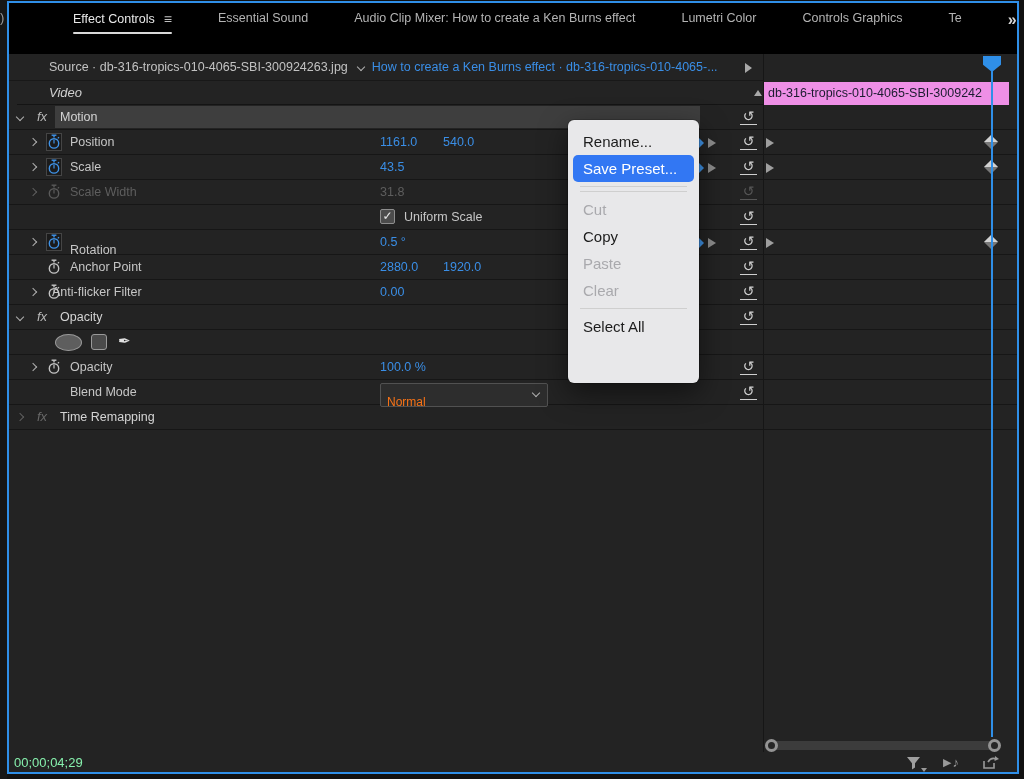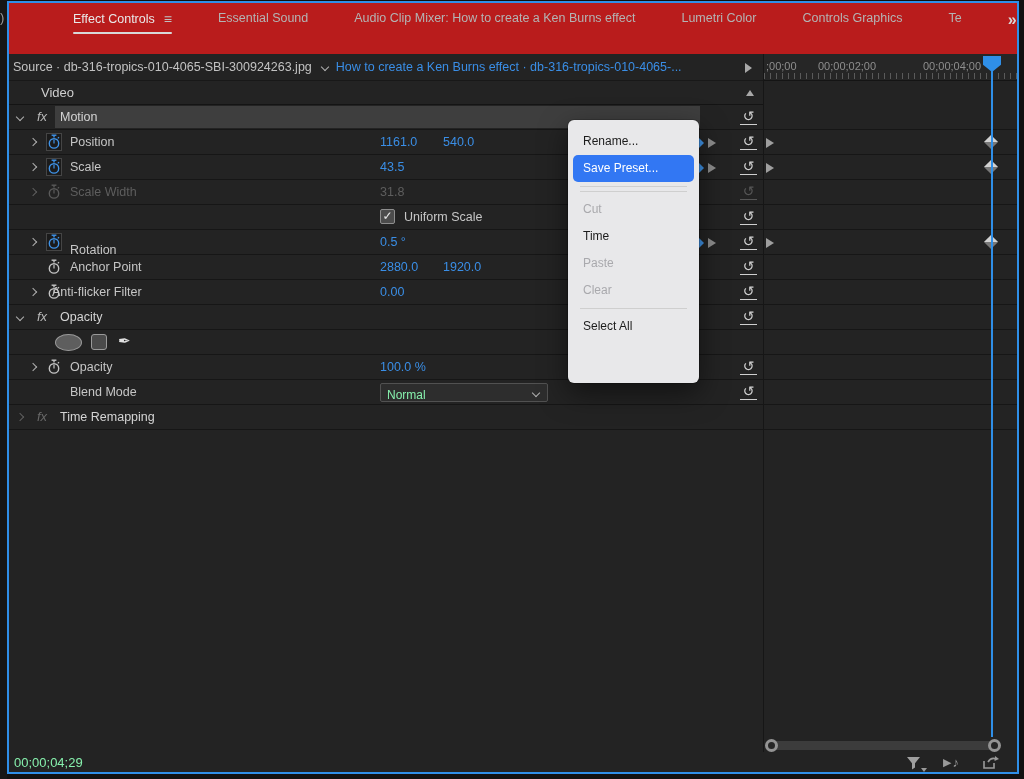--- a/index.html
+++ b/index.html
@@ -3,40 +3,40 @@
 <meta charset="utf-8">
 <style>
   * { margin:0; padding:0; box-sizing:border-box; }
   body { width:1024px; height:779px; background:#111; font-family:"Liberation Sans", sans-serif; position:relative; overflow:hidden; }
   .left-strip { position:absolute; left:0; top:0; width:7px; height:779px; background:#161616; color:#9a9a9a; font-size:13px; }
   .left-strip .partial { position:absolute; left:0; top:10px; }
   .window { position:absolute; left:7px; top:1px; width:1012px; height:773px; border:2px solid #2f8fe8; background:#232323; }
   .content { position:absolute; inset:0; }
 
   
-  .tabbar { position:absolute; left:0; top:0; width:100%; height:51px; background:#b91c1c; display:flex; align-items:flex-start; padding:8px 10px 0 64px; gap:46px; }
+  .tabbar { position:absolute; left:0; top:0; width:100%; height:51px; background:#000000; display:flex; align-items:flex-start; padding:8px 10px 0 64px; gap:46px; }
   .tab { color:#b4b4b4; font-size:12.5px; padding-bottom:7px; white-space:nowrap; display:flex; align-items:center; gap:9px; position:relative; cursor:default; }
   .tab.active { color:#e9e9e9; }
   .tab.active::after { content:""; position:absolute; left:0; right:0; bottom:0; height:2px; background:#d8d8d8; border-radius:1px; }
   .panel-menu-glyph { color:#c0c0c0; font-size:14px; }
   .overflow { margin-left:auto; color:#d8d8d8; font-size:16px; font-weight:bold; letter-spacing:-2px; padding-right:2px; }
 
   
   .source-row { position:absolute; left:0; top:51px; width:754px; height:27px; display:flex; align-items:center; border-bottom:1px solid #181818; padding-left:4px; }
-  .source-label { color:#c2c2c2; font-size:12.5px; white-space:nowrap; }
+  .source-label { color:#c2c2c2; font-size:12.5px; white-space:nowrap;margin-left:36px; }
   .chev { width:6px; height:6px; border-right:1.6px solid #b0b0b0; border-bottom:1.6px solid #b0b0b0; display:inline-block; flex:none; }
   .chev-d { transform:rotate(45deg); }
   .chev-r { transform:rotate(-45deg); }
   .chev.dim { border-color:#5f5f5f; }
   .src-chev { margin:0 8px 0 10px; }
   .seq-link { color:#3a8ee6; font-size:12.5px; white-space:nowrap; overflow:hidden; max-width:378px; text-overflow:ellipsis;text-align:center; }
   .hdr-arrow { position:absolute; left:736px; top:9px; width:0; height:0; border-top:5px solid transparent; border-bottom:5px solid transparent; border-left:7px solid #a8a8a8; }
 
   
-  .video-row { position:absolute; left:0; top:78px; width:754px; height:24px; display:flex; align-items:center; border-bottom:1px solid #141414; padding-left:32px; }
+  .video-row { position:absolute; left:8px; top:78px; width:754px; height:24px; display:flex; align-items:center; border-bottom:1px solid #141414; padding-left:32px;font-style:italic; }
   .video-label { color:#cfcfcf; font-size:13px; }
   .video-up { position:absolute; left:737px; top:9px; width:0; height:0; border-left:4.5px solid transparent; border-right:4.5px solid transparent; border-bottom:6px solid #a8a8a8; }
 
   
   .rows { position:absolute; left:0; top:102px; width:1008px; }
   .row { position:relative; height:25px; border-bottom:1px solid rgba(0,0,0,.35); }
   .sel-bg { position:absolute; left:46px; top:1px; width:645px; height:22px; background:#3e3e3e; }
   .row .lbl { position:absolute; top:5px; font-size:12.5px; color:#c6c6c6; white-space:nowrap; }
   .row .lbl.section { color:#d4d4d4; left:51px; }
   .row .lbl.dim, .val.dim { color:#5e5e5e; }
@@ -47,21 +47,21 @@
   .sw { position:absolute; left:38px; top:4px; width:14px; height:16px; }
   .sw svg { display:block; }
   .sw.active { color:#3f93e8; background:#1b1b1b; outline:1px solid #454545; }
   .sw.normal { color:#c4c4c4; }
   .sw.disabled { color:#5a5a5a; }
   .val { position:absolute; top:5px; font-size:12.5px; color:#3a8ee6; }
   .val.v0 { left:371px; }
   .val.v1 { left:434px; }
   .cb { position:absolute; left:371px; top:4px; width:15px; height:15px; background:#4c4c4c; border:1px solid #8e8e8e; border-radius:2px; color:#e8e8e8; font-size:12px; line-height:13px; text-align:center; }
   .cb-lbl { position:absolute; left:395px; top:5px; font-size:12.5px; color:#c6c6c6; }
-  .dd { position:absolute; left:371px; top:3px; width:168px; height:19px; background:#2d2d2d; border:1px solid #515151; border-radius:2px; color:#86efac; font-size:12px; padding:4px 6px; }
+  .dd { position:absolute; left:371px; top:3px; width:168px; height:19px; background:#2d2d2d; border:1px solid #515151; border-radius:2px; color:#f97316; font-size:12px; padding:11px 6px; }
   .dd .chev-d { position:absolute; right:8px; top:6px; }
   .reset { position:absolute; left:731px; top:3px; width:17px; text-align:center; font-size:14px; color:#cfcfcf; line-height:16px; border-bottom:1.5px solid #cfcfcf; cursor:default; }
   .reset.dim { color:#565656; border-bottom-color:#565656; }
   .kf-blue { position:absolute; left:690px; top:8px; width:0; height:0; border-top:5px solid transparent; border-bottom:5px solid transparent; border-left:5px solid #3f93e8; }
   .kf-next { position:absolute; left:699px; top:8px; width:0; height:0; border-top:5px solid transparent; border-bottom:5px solid transparent; border-left:8px solid #8e8e8e; }
   .lane-arrow { position:absolute; left:757px; top:8px; width:0; height:0; border-top:5px solid transparent; border-bottom:5px solid transparent; border-left:8px solid #9f9f9f; }
   .kf-diamond { position:absolute; left:977px; top:7px; width:10px; height:10px; transform:rotate(45deg); background:linear-gradient(135deg,#d2d2d2 50%,#787878 50%); }
   .mask-ellipse { position:absolute; left:46px; top:4px; width:27px; height:17px; border:1.5px solid #9a9a9a; border-radius:50%; background:#5e5e5e; }
   .mask-rect { position:absolute; left:82px; top:4px; width:16px; height:16px; border:1.5px solid #9a9a9a; border-radius:3px; background:#4a4a4a; }
   .mask-pen { position:absolute; left:109px; top:2px; font-size:15px; color:#e2e2e2; }
@@ -84,21 +84,21 @@
   .timecode { color:#86efac; font-size:13px; padding-left:5px; }
   .footer-icons { margin-left:auto; display:flex; align-items:center; gap:22px; padding-right:18px; }
   .ficon { color:#9a9a9a; display:flex; align-items:center; }
   .funnel { position:relative; }
   .funnel .mini { position:absolute; right:-6px; bottom:-2px; width:0; height:0; border-left:3px solid transparent; border-right:3px solid transparent; border-top:4px solid #9a9a9a; }
   .playnote { font-size:11px; letter-spacing:1px; }
   .playnote .note { font-size:13px; }
 
   
   .menu { position:absolute; left:559px; top:117px; width:131px; height:263px; background:#e8e8ea; border-radius:6px; box-shadow:0 10px 28px rgba(0,0,0,.5), 0 0 0 1px rgba(0,0,0,.15); z-index:10; padding:8px 0; }
-  .mi { height:27px; line-height:27px; font-size:12px; color:#1c1c1c; padding-left:15px; white-space:nowrap; cursor:default; }
+  .mi { height:27px; line-height:27px; font-size:15px; color:#1c1c1c; padding-left:15px; white-space:nowrap; cursor:default; }
   .mi.disabled { color:#a9a9ad; }
   .mi.highlighted { background:#3277f3; color:#fff; margin:0 5px; padding-left:10px; border-radius:5px; }
   .msep { height:1px; background:#cfcfcf; margin:4px 12px; }
 </style>
 </head>
 <body>
 
 <div class="left-strip">
   <span class="partial">)</span>
 </div>
@@ -290,25 +290,21 @@
         </div>
         <div class="row">
           <span class="chev schev chev-r dim"></span>
           <span class="fx dim">fx</span>
           <span class="lbl section">Time Remapping</span>
         </div>
       </div>
 
     <div class="v-divider"></div>
 
-    <div class="ruler" id="ruler">
-        <span style="left: 2px;">;00;00</span>
-        <span style="left: 54px;">00;00;02;00</span>
-        <span style="left: 159px;">00;00;04;00</span>
-      </div>
+    <div class="clip">db-316-tropics-010-4065-SBI-3009242</div>
     <div class="playhead-head"></div>
     <div class="playhead-line"></div>
 
     <div class="zoombar">
       <div class="track"></div>
       <div class="knob l"></div>
       <div class="knob r"></div>
     </div>
 
     <div class="footer">
@@ -333,21 +329,21 @@
         </span>
       </div>
     </div>
 
     <div class="menu" id="menu">
         <div class="mi ">Rename...</div>
         <div class="mi highlighted">Save Preset...</div>
         <div class="msep"></div>
         <div class="msep"></div>
         <div class="mi disabled">Cut</div>
-        <div class="mi ">Time</div>
+        <div class="mi ">Copy</div>
         <div class="mi disabled">Paste</div>
         <div class="mi disabled">Clear</div>
         <div class="msep"></div>
         <div class="mi ">Select All</div>
       </div>
 
   </div>
 </div>
 
 </body></html>

